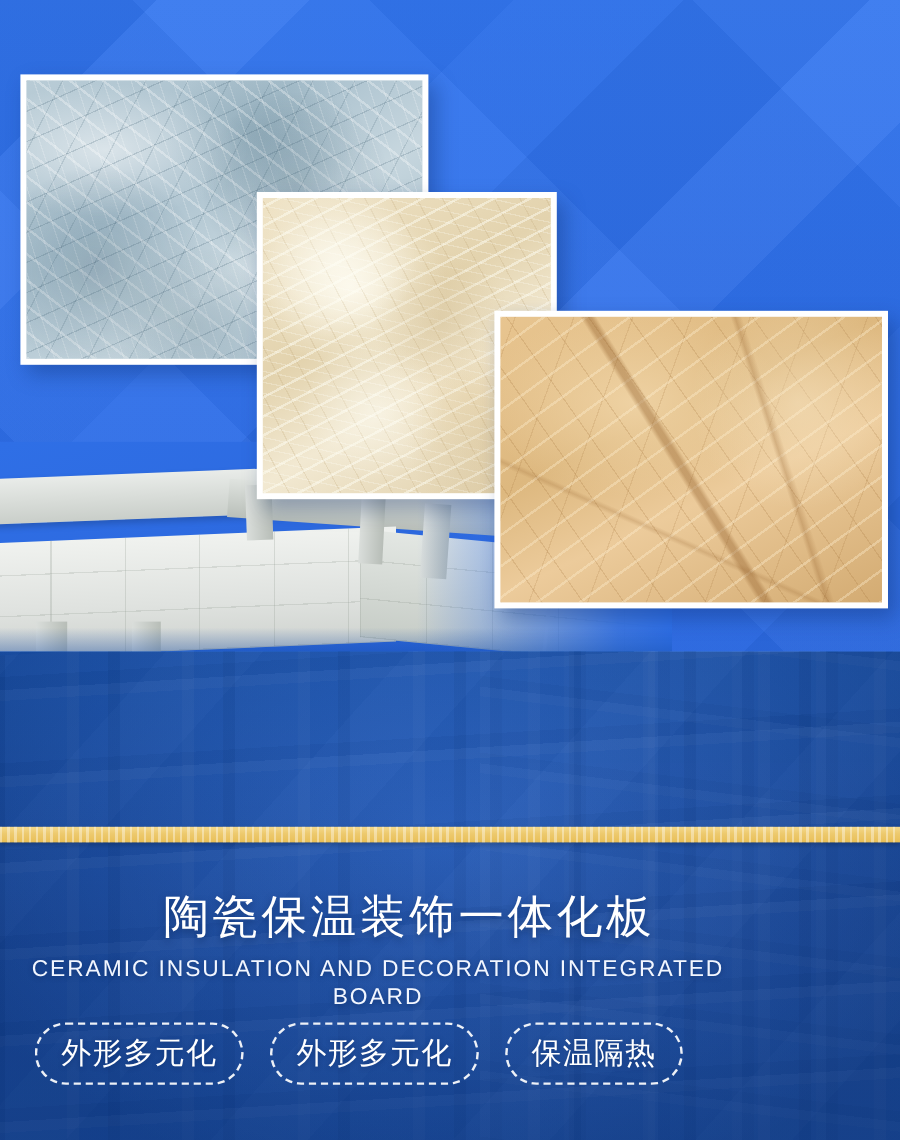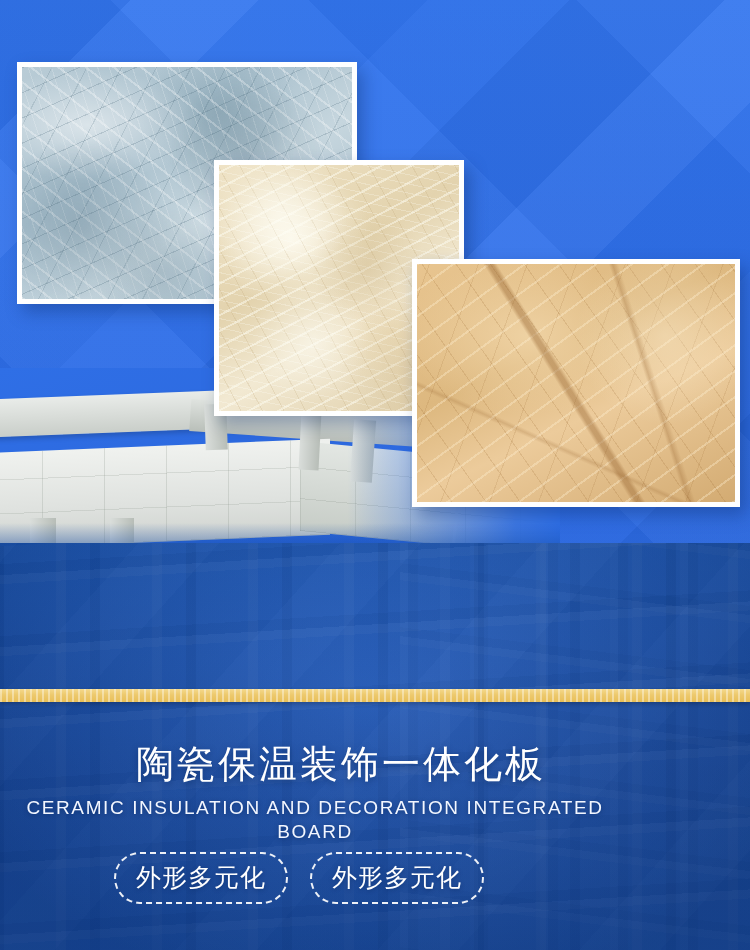--- a/index.html
+++ b/index.html
@@ -350,15 +350,16 @@
 
 
   <div class="gold-bar"></div>
 
   <div class="sub-cn">陶瓷保温装饰一体化板</div>
   <div class="sub-en">CERAMIC INSULATION AND DECORATION INTEGRATED BOARD</div>
 
   <div class="badges">
     <div class="badge">外形多元化</div>
     <div class="badge">外形多元化</div>
+    <div class="badge">保温隔热</div>
   </div>
 
 </div>
 
 </body></html>

